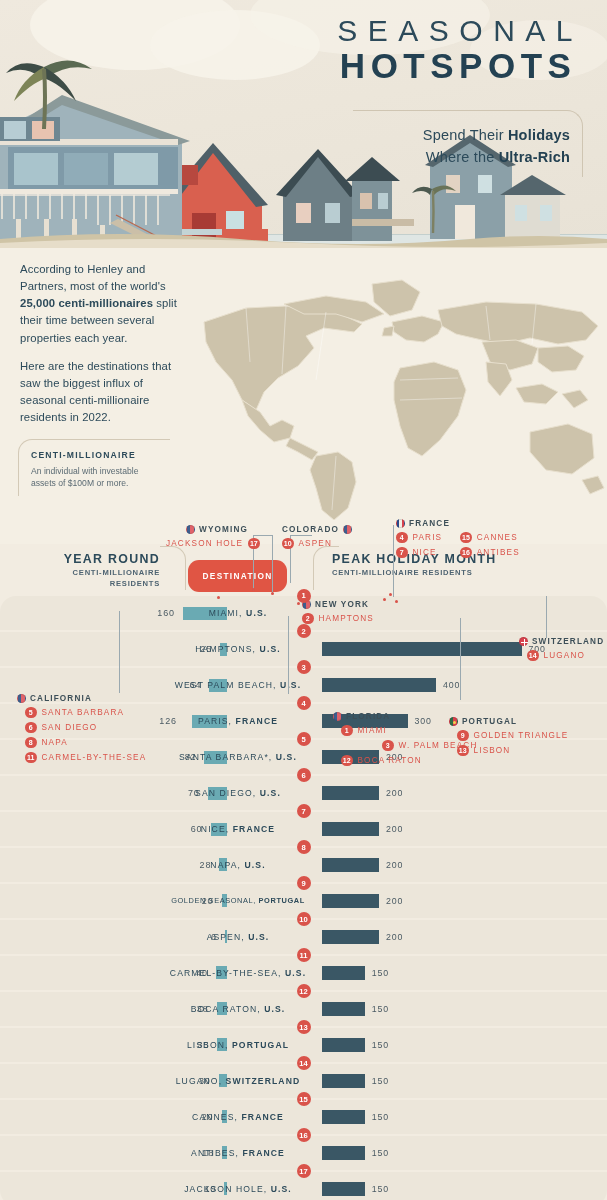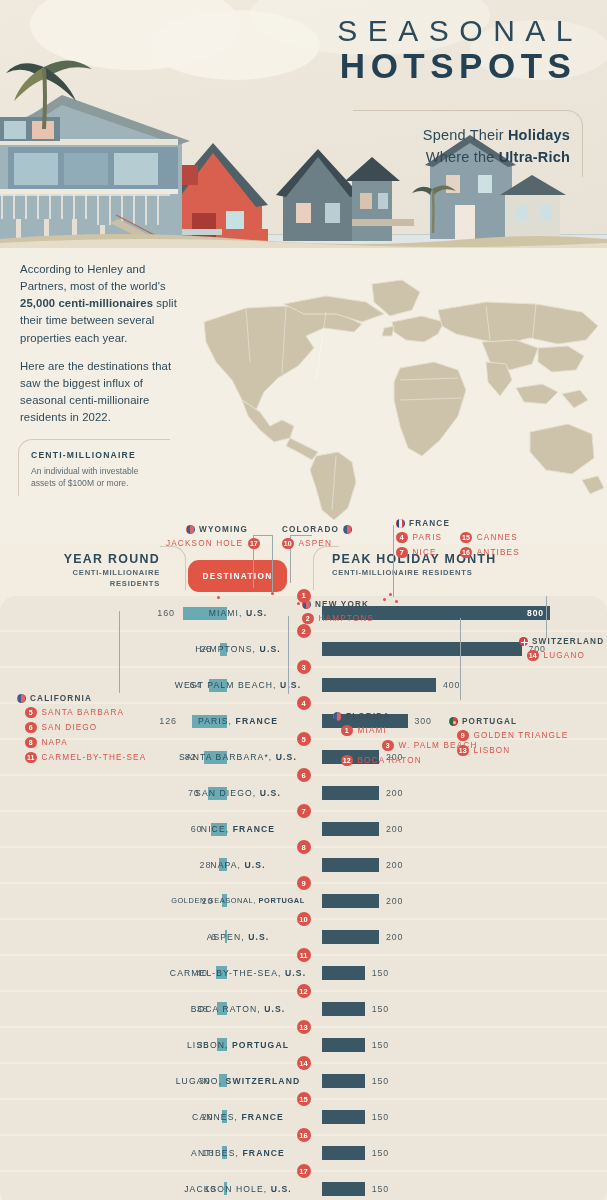--- a/index.html
+++ b/index.html
@@ -585,23 +585,20 @@
       <div class="h2">CENTI-MILLIONAIRE RESIDENTS</div>
     </div>
   </div>
 
   <div class="rows" id="rows-container">
       <div class="row first">
         <div class="row-badge">1</div>
         <div class="yr-val" style="right: 432px;">160</div>
         <div class="yr-bar" style="width: 44px;"></div>
         <div class="dest-label"><span>MIAMI, </span><b>U.S.</b></div>
-        <div class="pk-bar" style="width: 228px;">
-          <span class="inlabel">800</span>
-        </div>
       </div>
       <div class="row">
         <div class="row-badge">2</div>
         <div class="yr-val" style="right: 394.875px;">25</div>
         <div class="yr-bar" style="width: 6.875px;"></div>
         <div class="dest-label"><span>HAMPTONS, </span><b>U.S.</b></div>
         <div class="pk-bar" style="width: 199.5px;"></div>
         <div class="pk-val" style="left: 528.5px;">700</div>
       </div>
       <div class="row">

